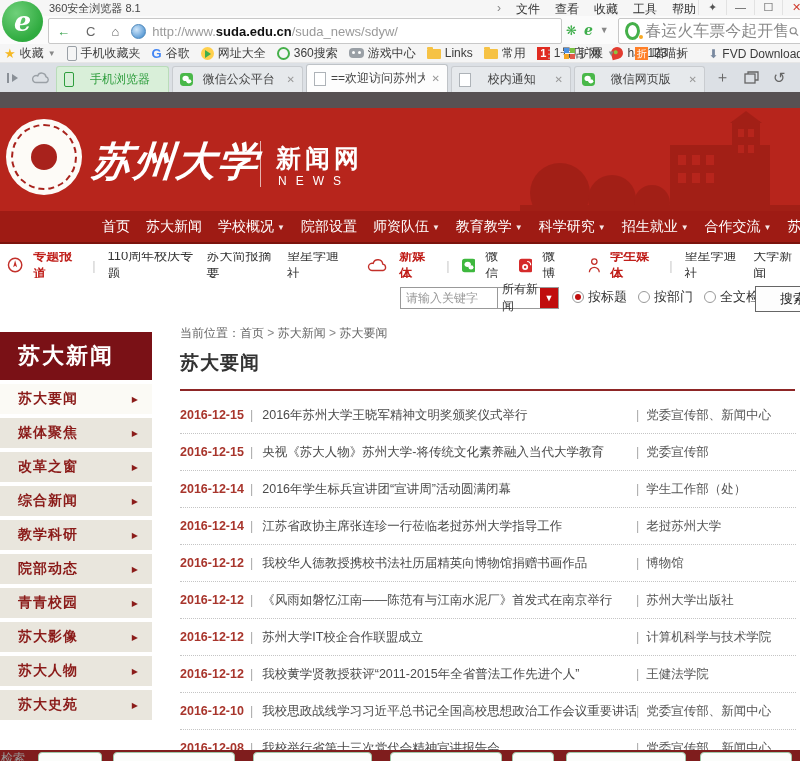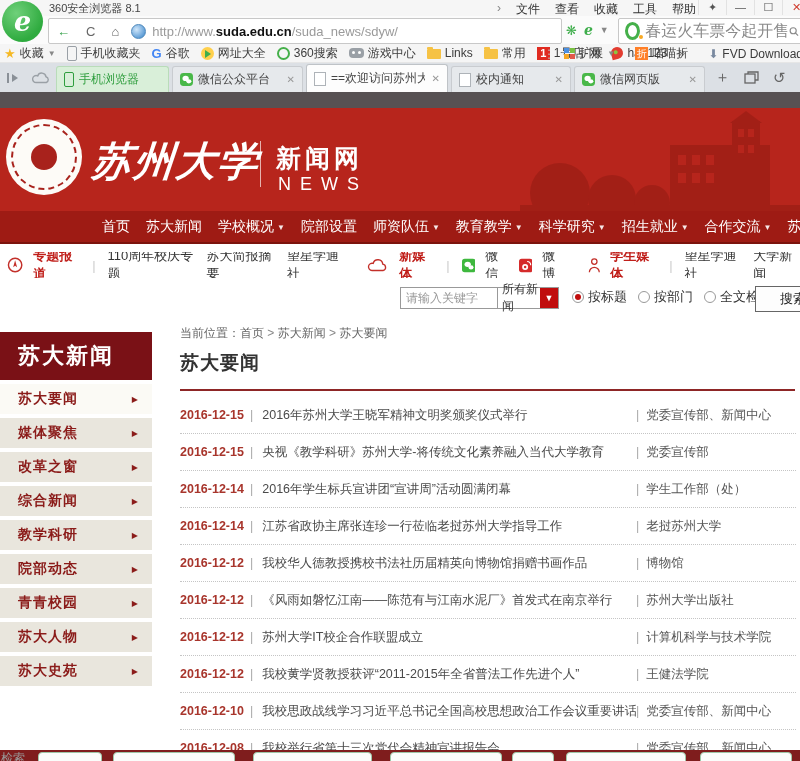--- a/index.html
+++ b/index.html
@@ -61,21 +61,21 @@
   .grid4{display:grid;grid-template-columns:5px 5px;grid-template-rows:5px 5px;gap:1px;}
   .grid4 i{display:block;} .grid4 i:nth-child(1){background:#4a90e2;} .grid4 i:nth-child(2){background:#7ac143;}
   .grid4 i:nth-child(3){background:#f5a623;} .grid4 i:nth-child(4){background:#e2574a;}
   .zhe{width:13px;height:13px;background:#ff7f27;color:#fff;font-size:10px;text-align:center;line-height:13px;}
   .fvdarrow{color:#7a8aa0;font-size:12px;}
 
   .tabsrow{position:absolute;top:63px;left:0;width:800px;height:29px;background:#dce0e5;display:flex;align-items:flex-end;}
   .tabbar-icon{color:#8a9097;font-size:12px;align-self:center;margin:0 6px;}
   .tab{height:26px;display:flex;align-items:center;gap:5px;padding:0 7px;box-sizing:border-box;
        font-size:12px;color:#444;background:#e6e9ec;border:1px solid #c9ccd0;border-bottom:none;
-       border-radius:3px 3px 0 0;margin-right:3px;overflow:hidden;white-space:nowrap;}
+       border-radius:3px 3px 0 0;margin-right:3px;overflow:hidden;white-space:nowrap;text-align:center;}
   .tab .lbl{overflow:hidden;text-overflow:clip;flex:1;}
   .tab .x{color:#999;font-size:10px;margin-left:2px;}
   .tab.green{background:#d9efd9;border-color:#b9dcb9;color:#2f9e3e;width:113px;}
   .tab.active{background:#fdfdfd;border-color:#bfc3c7;height:28px;width:142px;}
   .tab.t2{width:131px;}.tab.t4{width:120px;}.tab.t5{width:131px;}
   .picon{width:10px;height:12px;background:#fff;border:1px solid #aeb3b8;flex:none;}
   .phicon{width:8px;height:13px;border:1.5px solid #2f9e3e;border-radius:2px;flex:none;}
   .tabctl{color:#666;font-size:15px;align-self:center;margin:0 7px;}
 
   
@@ -84,21 +84,21 @@
   .banner{position:absolute;top:16px;left:0;width:800px;height:103px;background:#b7251c;overflow:hidden;}
   .wm{position:absolute;right:0;bottom:0;opacity:.5;}
   .seal{position:absolute;left:6px;top:11px;width:76px;height:76px;border-radius:50%;background:#fdfbf7;
         display:flex;align-items:center;justify-content:center;}
   .seal-ring{width:62px;height:62px;border-radius:50%;border:2px dashed #a8221c;display:flex;align-items:center;justify-content:center;}
   .seal-core{width:26px;height:26px;border-radius:50%;background:#a8221c;}
   .calli{position:absolute;left:92px;top:26px;width:150px;color:#fff;font:italic bold 40px "DejaVu Serif",serif;
          letter-spacing:2px;transform:skewX(-5deg);white-space:nowrap;}
   .bdivider{position:absolute;left:260px;top:33px;width:1px;height:46px;background:rgba(255,255,255,.65);}
   .newszh{position:absolute;left:276px;top:34px;color:#fff;font-size:25px;font-weight:bold;letter-spacing:4px;}
-  .newsen{position:absolute;left:278px;top:66px;color:#fff;font-size:18px;letter-spacing:9px;}
+  .newsen{position:absolute;left:278px;top:66px;color:#fff;font-size:12px;letter-spacing:9px;}
 
   .mainnav{position:absolute;top:119px;left:0;width:800px;height:33px;background:#9e1b14;
            border-bottom:2px solid #7c130d;display:flex;align-items:center;gap:16px;
            padding-left:102px;box-sizing:border-box;overflow:hidden;}
   .mainnav .ni{color:#fff;font-size:14px;white-space:nowrap;flex:none;}
   .mainnav .ni.arrow::after{content:"▼";font-size:8px;margin-left:3px;color:rgba(255,255,255,.9);vertical-align:1px;}
 
   .subnav{position:absolute;top:160px;left:0;width:800px;height:26px;display:flex;align-items:center;
           gap:10px;padding-left:7px;box-sizing:border-box;font-size:13px;color:#333;overflow:hidden;}
   .subnav .red{color:#c01f1a;font-weight:bold;}
@@ -426,36 +426,37 @@
 
   <div class="sidebar">
     <div class="sb-head">苏大新闻</div>
     <div class="sb-item active">苏大要闻</div>
     <div class="sb-item">媒体聚焦</div>
     <div class="sb-item">改革之窗</div>
     <div class="sb-item">综合新闻</div>
     <div class="sb-item">教学科研</div>
     <div class="sb-item">院部动态</div>
     <div class="sb-item">青青校园</div>
+    <div class="sb-item">苏大影像</div>
     <div class="sb-item">苏大人物</div>
     <div class="sb-item">苏大史苑</div>
   </div>
 
   <div class="main">
     <div class="ptitle">苏大要闻</div>
     <div class="punderline"></div>
     <div class="nlist">
       <div class="nrow">
           <span class="ndate">2016-12-15</span>
           <span class="ntitle">2016年苏州大学王晓军精神文明奖颁奖仪式举行</span>
           <span class="ndept">党委宣传部、新闻中心</span>
         </div>
       <div class="nrow">
           <span class="ndate">2016-12-15</span>
-          <span class="ntitle">央视《教学科研》苏州大学-将传统文化素养融入当代大学教育</span>
+          <span class="ntitle">央视《苏大人物》苏州大学-将传统文化素养融入当代大学教育</span>
           <span class="ndept">党委宣传部</span>
         </div>
       <div class="nrow">
           <span class="ndate">2016-12-14</span>
           <span class="ntitle">2016年学生标兵宣讲团“宣讲周”活动圆满闭幕</span>
           <span class="ndept">学生工作部（处）</span>
         </div>
       <div class="nrow">
           <span class="ndate">2016-12-14</span>
           <span class="ntitle">江苏省政协主席张连珍一行莅临老挝苏州大学指导工作</span>

